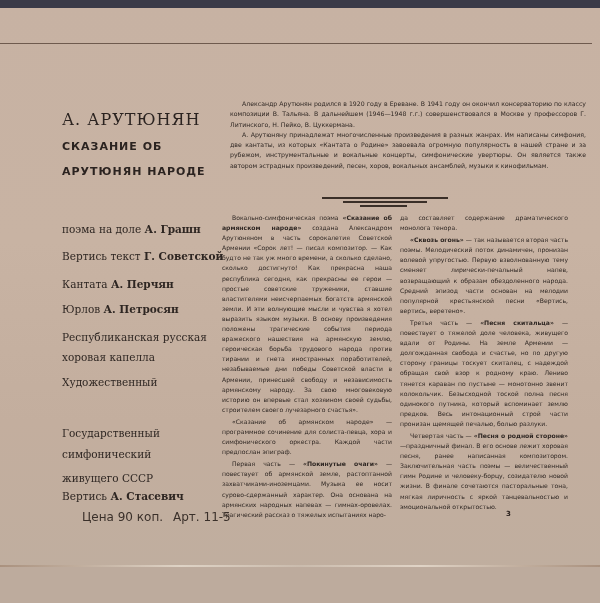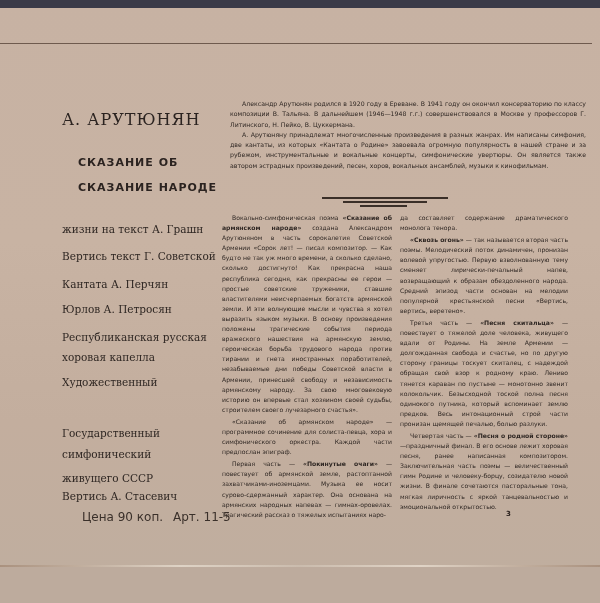--- a/index.html
+++ b/index.html
@@ -14,25 +14,25 @@
     background:linear-gradient(180deg,#c7b2a3 0%,#c8b3a3 40%,#c3ae9e 70%,#bfae9f 100%);
   }
   .top-strip { position:absolute; left:0; top:0; width:600px; height:8px; background:#3a3a48; }
   .top-line { position:absolute; left:0; top:43px; width:592px; height:1px; background:#6e5a4e; }
   .seam { position:absolute; left:0; top:565px; width:600px; height:2px;
     background:linear-gradient(90deg,#a48a76,#e6dccf 30%,#cdbfb1 50%,#e8ddd0 70%,#a48a76); opacity:.8; }
   .bottom-shade { position:absolute; left:0; top:567px; width:600px; height:36px; background:#bdab9c; opacity:.9; }
 
   .left-col { position:absolute; left:62px; top:110px; width:160px; font-family:"DejaVu Serif", serif; }
   .composer { font-size:16px; letter-spacing:1px; font-weight:normal; color:#2b2320; margin:0; }
-  .title-line { font-family:"DejaVu Sans", sans-serif; font-weight:bold; font-size:11px; letter-spacing:1px; margin:16px; color:#2b2320; }
+  .title-line { font-family:"DejaVu Sans", sans-serif; font-weight:bold; font-size:11px; letter-spacing:1px; margin:0; color:#2b2320; }
   .title1 { position:absolute; left:0; top:30px; }
   .title2 { position:absolute; left:0; top:55px; white-space:nowrap; }
   .credit { position:absolute; left:0; font-size:10.5px; color:#2e2622; white-space:nowrap; }
-  .credit b { font-weight:normal;margin-top:33px; }
+  .credit b { font-weight:bold;margin-top:33px; }
 
   .price-line { position:absolute; left:82px; top:510px; font-size:12px; color:#3a302a; white-space:nowrap; }
   .price-line span + span { margin-left:10px; }
   .page-num { position:absolute; left:506px; top:510px; font-size:7px; font-weight:bold; color:#2a211d; }
 
   .bio { position:absolute; left:230px; top:99px; width:356px; font-size:6.2px; line-height:10.3px; text-align:justify; color:#2f2723; }
   .bio p { margin:0; text-indent:12px; }
 
   .rules { position:absolute; left:322px; top:197px; }
   .rules div { position:absolute; height:1.5px; background:#3a2f28; }
@@ -46,23 +46,23 @@
 </head>
 <body>
 
 <div class="sleeve">
   <div class="top-strip"></div>
   <div class="top-line"></div>
 
   <div class="left-col">
     <h1 class="composer">А. АРУТЮНЯН</h1>
     <div class="title-line title1">СКАЗАНИЕ ОБ</div>
-    <div class="title-line title2">СКАЗАНИЕ НАРОДЕ</div>
+    <div class="title-line title2">АРУТЮНЯН НАРОДЕ</div>
 
-    <div class="credit" style="top:113px"><span>жизни на текст</span> <b>А. Грашн</b></div>
+    <div class="credit" style="top:113px"><span>поэма на доле</span> <b>А. Грашн</b></div>
     <div class="credit" style="top:140px"><span>Вертись текст</span> <b>Г. Советской</b></div>
     <div class="credit" style="top:168px"><span>Кантата</span> <b>А. Перчян</b></div>
     <div class="credit" style="top:193px"><span>Юрлов</span> <b>А. Петросян</b></div>
     <div class="credit" style="top:221px"><span>Республиканская русская</span></div>
     <div class="credit" style="top:241px"><span>хоровая капелла</span></div>
     <div class="credit" style="top:266px"><span>Художественный</span></div>
     <div class="credit" style="top:317px"><span>Государственный</span></div>
     <div class="credit" style="top:338px"><span>симфонический</span></div>
     <div class="credit" style="top:362px"><span>живущего СССР</span></div>
     <div class="credit" style="top:380px"><span>Вертись</span> <b>А. Стасевич</b></div>

